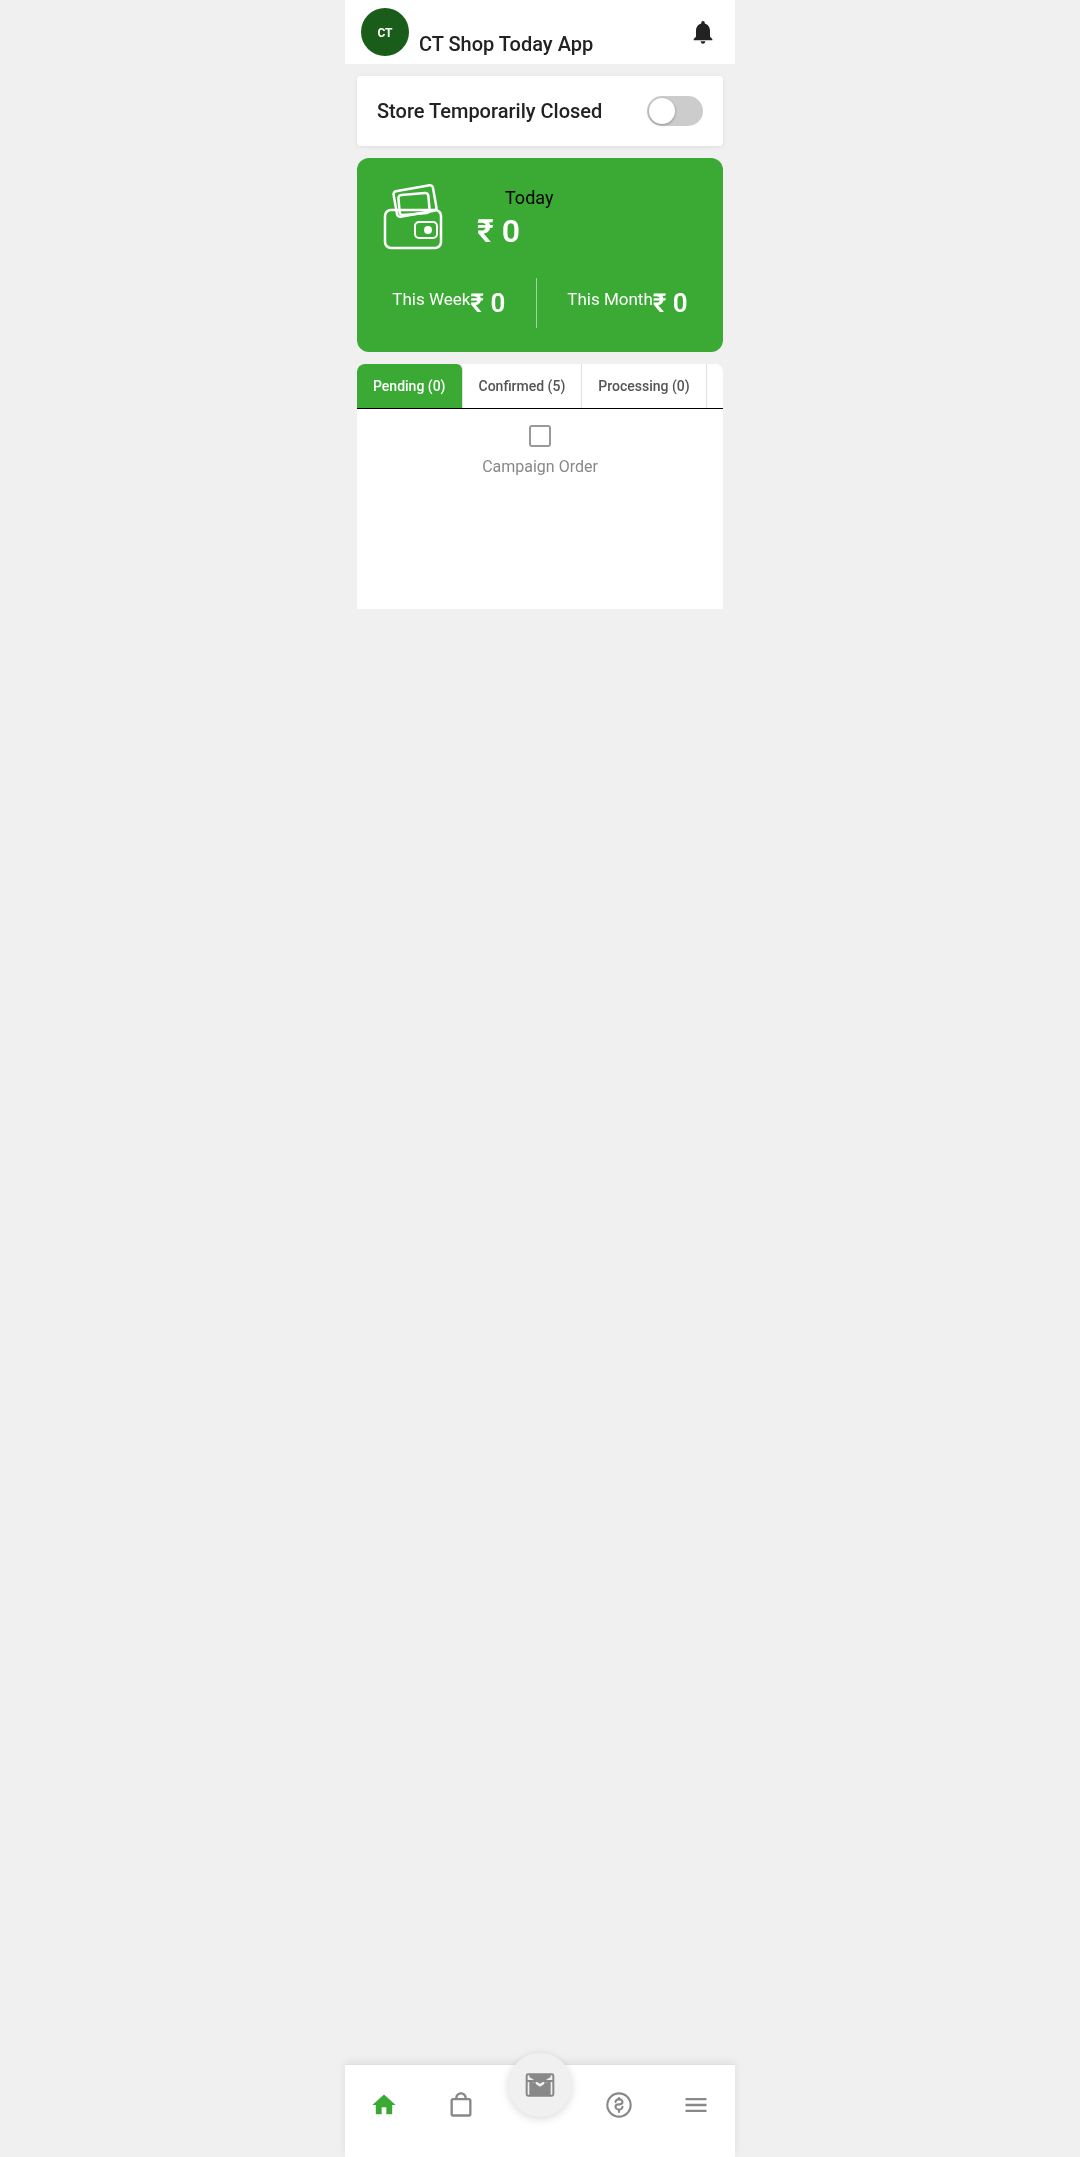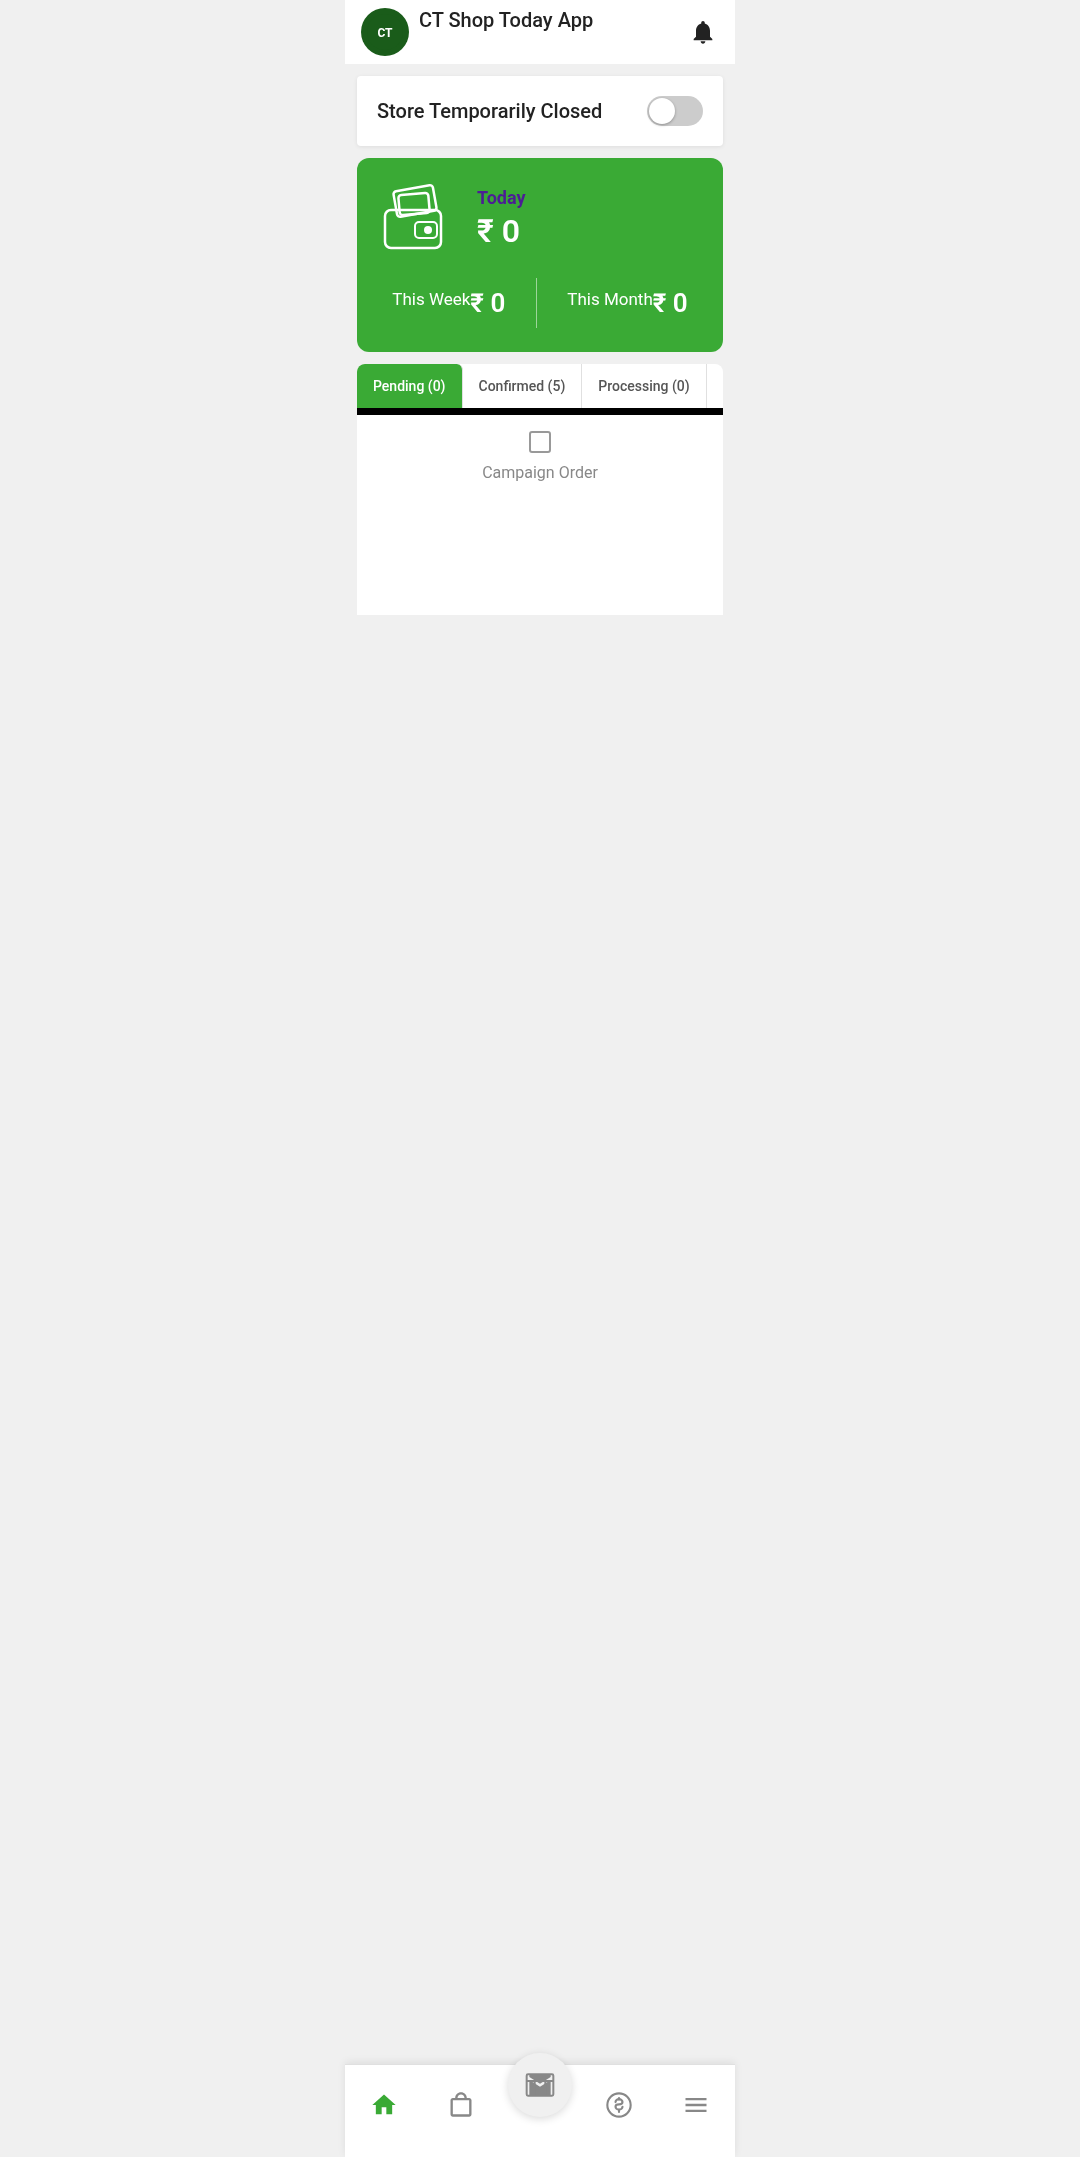--- a/index.html
+++ b/index.html
@@ -23,21 +23,21 @@
       background: #fff;
       display: flex;
       align-items: center;
       justify-content: space-between;
       padding: 12px 16px;
       height: 64px;
     }
 
     .header-left {
       display: flex;
-      align-items: flex-start;
+      align-items: flex-end;
       gap: 10px;
     }
 
     .app-logo {
       width: 48px;
       height: 48px;
       border-radius: 50%;
       background: #1a5c1a;
       display: flex;
       align-items: center;
@@ -132,23 +132,24 @@
       flex-shrink: 0;
     }
 
     .today-block {
       display: flex;
       flex-direction: column;
     }
 
     .today-label {
       font-size: 18px;
-      font-weight: 700;
-      color: #4c1d95;
+      font-weight: 400;
+      color: #000000;
       margin-bottom: 4px;
+      margin-left: 28px;
     }
 
     .today-amount {
       font-size: 32px;
       font-weight: 600;
       color: #fff;
     }
 
     .earnings-bottom {
       display: flex;
@@ -182,21 +183,21 @@
     }
 
     
     .tabs-container {
       background: #fff;
       margin: 12px 12px 0 12px;
       border-radius: 8px 8px 0 0;
       display: flex;
       align-items: stretch;
       overflow: hidden;
-      border-bottom: 7px solid #000000;
+      border-bottom: 1px solid #000000;
     }
 
     .tab-item {
       padding: 14px 16px;
       font-size: 14px;
       font-weight: 500;
       color: #555;
       cursor: pointer;
       white-space: nowrap;
       border-right: 1px solid #e0e0e0;

